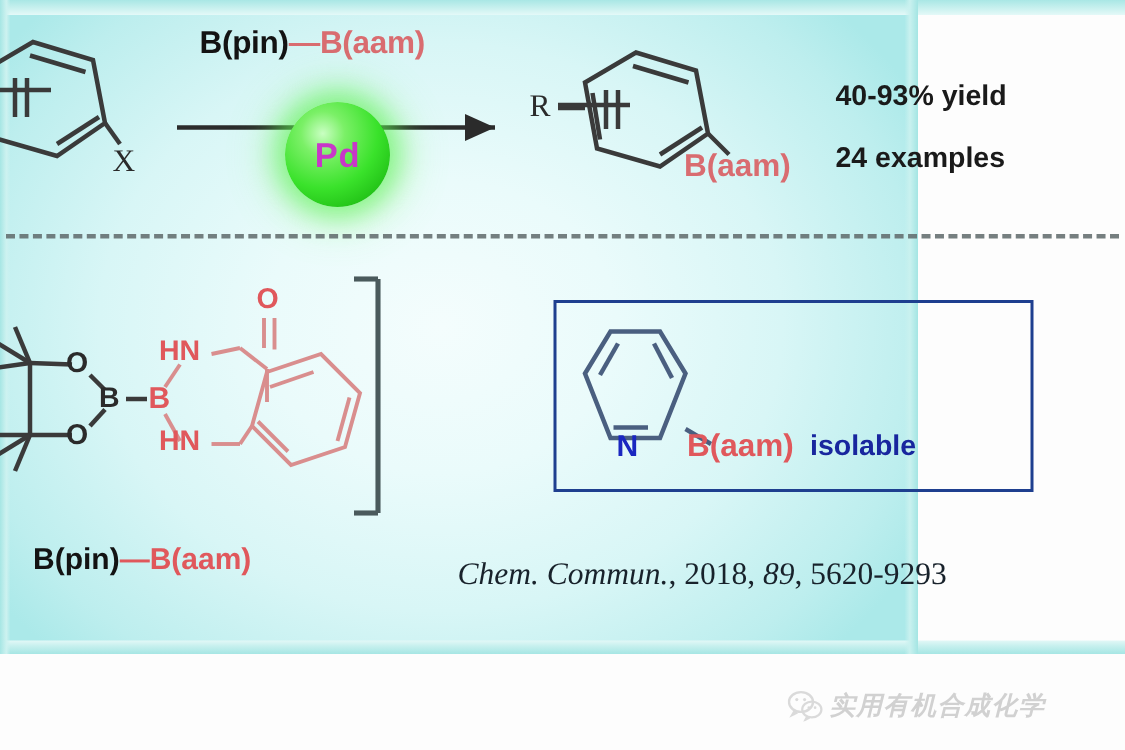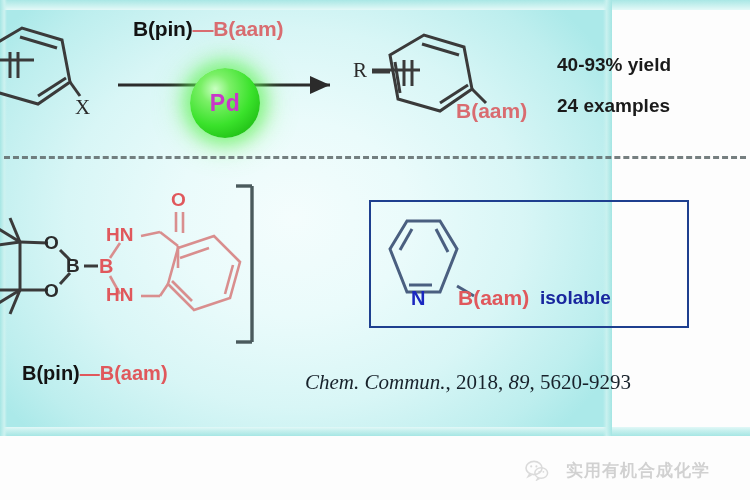--- a/index.html
+++ b/index.html
@@ -117,22 +117,23 @@
     background: transparent;
   }
   #n-label { left: 411px; top: 288px; font-size: 20px; font-weight: bold; color: #1a27c0; }
   #py-baam { left: 458px; top: 287px; font-size: 21px; font-weight: bold; color: #e0585c; }
   #bench-1 { left: 540px; top: 241px; font-size: 19px; font-weight: bold; color: #18269e; }
   #bench-2 { left: 540px; top: 268px; font-size: 19px; font-weight: bold; color: #18269e; margin-top: 20px; }
 
   
   #watermark {
     position: absolute; left: 525px; top: 459px;
-    display: flex; align-items: center; gap: 17px;
+    display: flex; align-items: center; gap: 4px;
     opacity: .30;
+    font-style: italic;
   }
   #wm-text {
     font-size: 17px; font-weight: bold; color: #6d6d6d;
     font-family: "DejaVu Sans", sans-serif; letter-spacing: 1px;
   }
 </style>
 </head>
 <body>
 
 <div id="stage">

